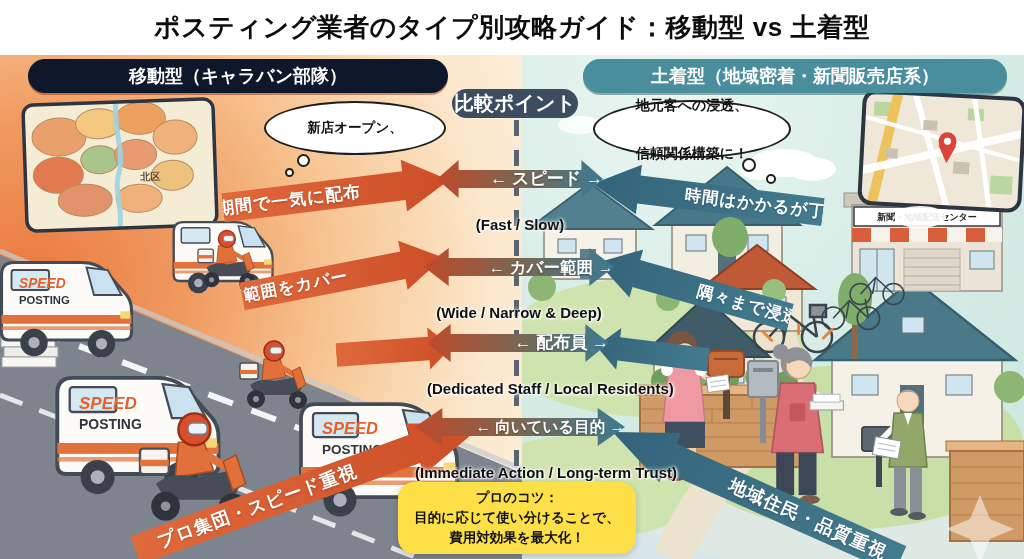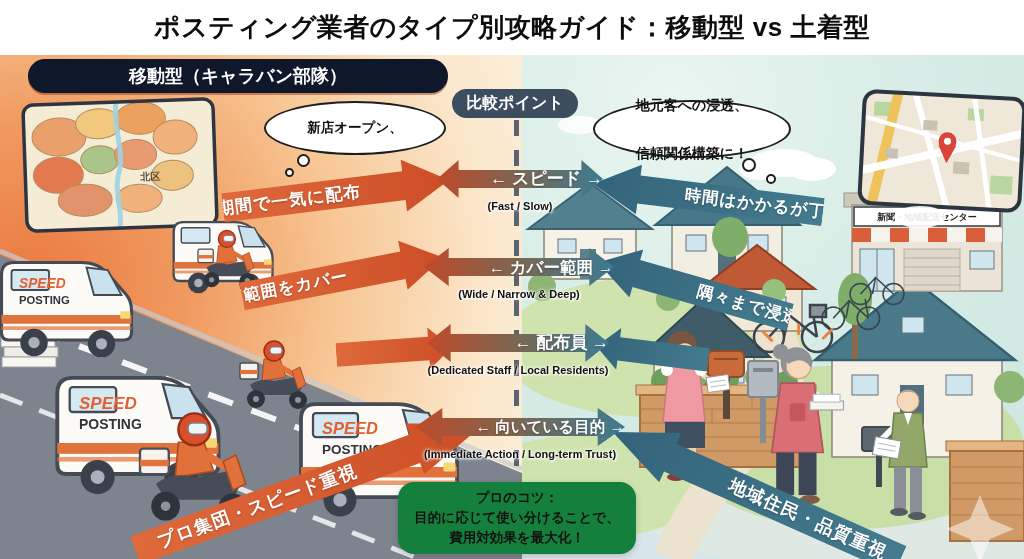--- a/index.html
+++ b/index.html
@@ -20,21 +20,21 @@
   .panel.right{left:522px;width:502px;
     background:radial-gradient(circle at 30% 10%, #eaf6f1 0%, #d8ede7 40%, #cbe6de 100%);}
   .panel svg{position:absolute;left:0;top:0;}
   
   .pill{position:absolute;border-radius:19px;color:#fff;font-weight:800;text-align:center;z-index:8;
     display:flex;align-items:center;justify-content:center;}
   .pill.hl{left:28px;top:59px;width:420px;height:34px;font-size:18px;background:#0f172a;
     box-shadow:0 2px 0 rgba(140,40,10,.45);}
   .pill.hr{left:583px;top:59px;width:424px;height:34px;font-size:18px;background:#4a8d9c;
     box-shadow:0 2px 0 rgba(25,80,92,.45);}
-  .pill.cmp{left:452px;top:89px;width:126px;height:29px;font-size:16px;background:#3c4d60;z-index:9;}
+  .pill.cmp{left:452px;top:89px;width:126px;height:29px;font-size:20px;background:#3c4d60;z-index:9;}
   
   .dash-line{position:absolute;left:514px;top:120px;width:5px;height:358px;z-index:3;
     background:repeating-linear-gradient(180deg,#3c4d60 0 16px,transparent 16px 30px);opacity:.85;}
   
   .bubble{position:absolute;background:#fff;border:2.5px solid #1e1e1e;border-radius:50%;z-index:9;
     display:flex;flex-direction:column;align-items:center;justify-content:center;
     font-weight:800;color:#111;text-align:left;line-height:1.35;}
   .bubble.bl{left:264px;top:101px;width:182px;height:54px;font-size:13.5px;}
   .bubble.br{left:593px;top:100px;width:198px;height:58px;font-size:14px;gap:29px;}
   .bubble-dot{position:absolute;background:#fff;border:2px solid #1e1e1e;border-radius:50%;z-index:9;}
@@ -45,24 +45,24 @@
   .big-arrow.toR{clip-path:polygon(0% 22%,80% 22%,80% 0%,100% 50%,80% 100%,80% 78%,0% 78%);
     background:linear-gradient(100deg,#e06a3c,#cc4d26);padding-right:11%;}
   .big-arrow.toL{clip-path:polygon(100% 22%,20% 22%,20% 0%,0% 50%,20% 100%,20% 78%,100% 78%);
     background:linear-gradient(100deg,#33637a,#447c8f);padding-left:11%;}
   
   .cmp-row{position:absolute;z-index:7;}
   .cmp-arrow{height:38px;line-height:38px;text-align:right;color:#fff;font-weight:800;white-space:nowrap;
     clip-path:polygon(0 50%,13% 0,13% 26%,87% 26%,87% 0,100% 50%,87% 100%,87% 74%,13% 74%,13% 100%);
     background:linear-gradient(90deg,#bf4a2a 0%,#7a6753 50%,#3c7b92 100%);
     text-shadow:0 1px 2px rgba(0,0,0,.3);}
-  .cmp-en{margin-top:2px;text-align:center;font-size:11px;font-weight:800;color:#101010;white-space:nowrap;
+  .cmp-en{margin-top:18px;text-align:center;font-size:15px;font-weight:800;color:#101010;white-space:nowrap;
     text-shadow:0 0 3px #fff,0 0 5px #fff,1px 1px 2px #fff;}
   
-  .tip-box{position:absolute;left:398px;top:482px;width:238px;height:72px;background:#15803d;border-radius:16px;
+  .tip-box{position:absolute;left:398px;top:482px;width:238px;height:72px;background:#fde047;border-radius:16px;
     z-index:10;box-shadow:0 2px 6px rgba(0,0,0,.18);display:flex;flex-direction:column;align-items:center;
     justify-content:center;font-size:13.5px;font-weight:800;color:#111;line-height:1.5;text-align:center;}
 </style>
 </head>
 <body>
 
 <div id="stage">
 
   <div class="title-bar">
     <h1>ポスティング業者のタイプ別攻略ガイド：移動型 vs 土着型</h1>
@@ -402,20 +402,21 @@
         <ellipse cx="238" cy="114" rx="20" ry="11" opacity="0.95"></ellipse>
         <ellipse cx="398" cy="162" rx="26" ry="11" opacity="0.9"></ellipse>
         <ellipse cx="58" cy="70" rx="22" ry="9" opacity="0.85"></ellipse>
       </g>
 
       <path d="M458,440 l10,24 24,10 -24,10 -10,24 -10,-24 -24,-10 24,-10 Z" fill="#ffffff" opacity="0.5"></path>
     </svg>
   </div>
 
   <div class="pill hl">移動型（キャラバン部隊）</div>
+  <div class="pill hr">土着型（地域密着・新聞販売店系）</div>
   <div class="pill cmp">比較ポイント</div>
   <div class="dash-line"></div>
 
   <div class="bubble bl">
     <span>新店オープン、</span>
   </div>
   <div class="bubble-dot" style="left:297px;top:154px;width:13px;height:13px;"></div>
   <div class="bubble-dot" style="left:285px;top:168px;width:9px;height:9px;"></div>
   <div class="bubble br">
     <span>地元客への浸透、</span>

